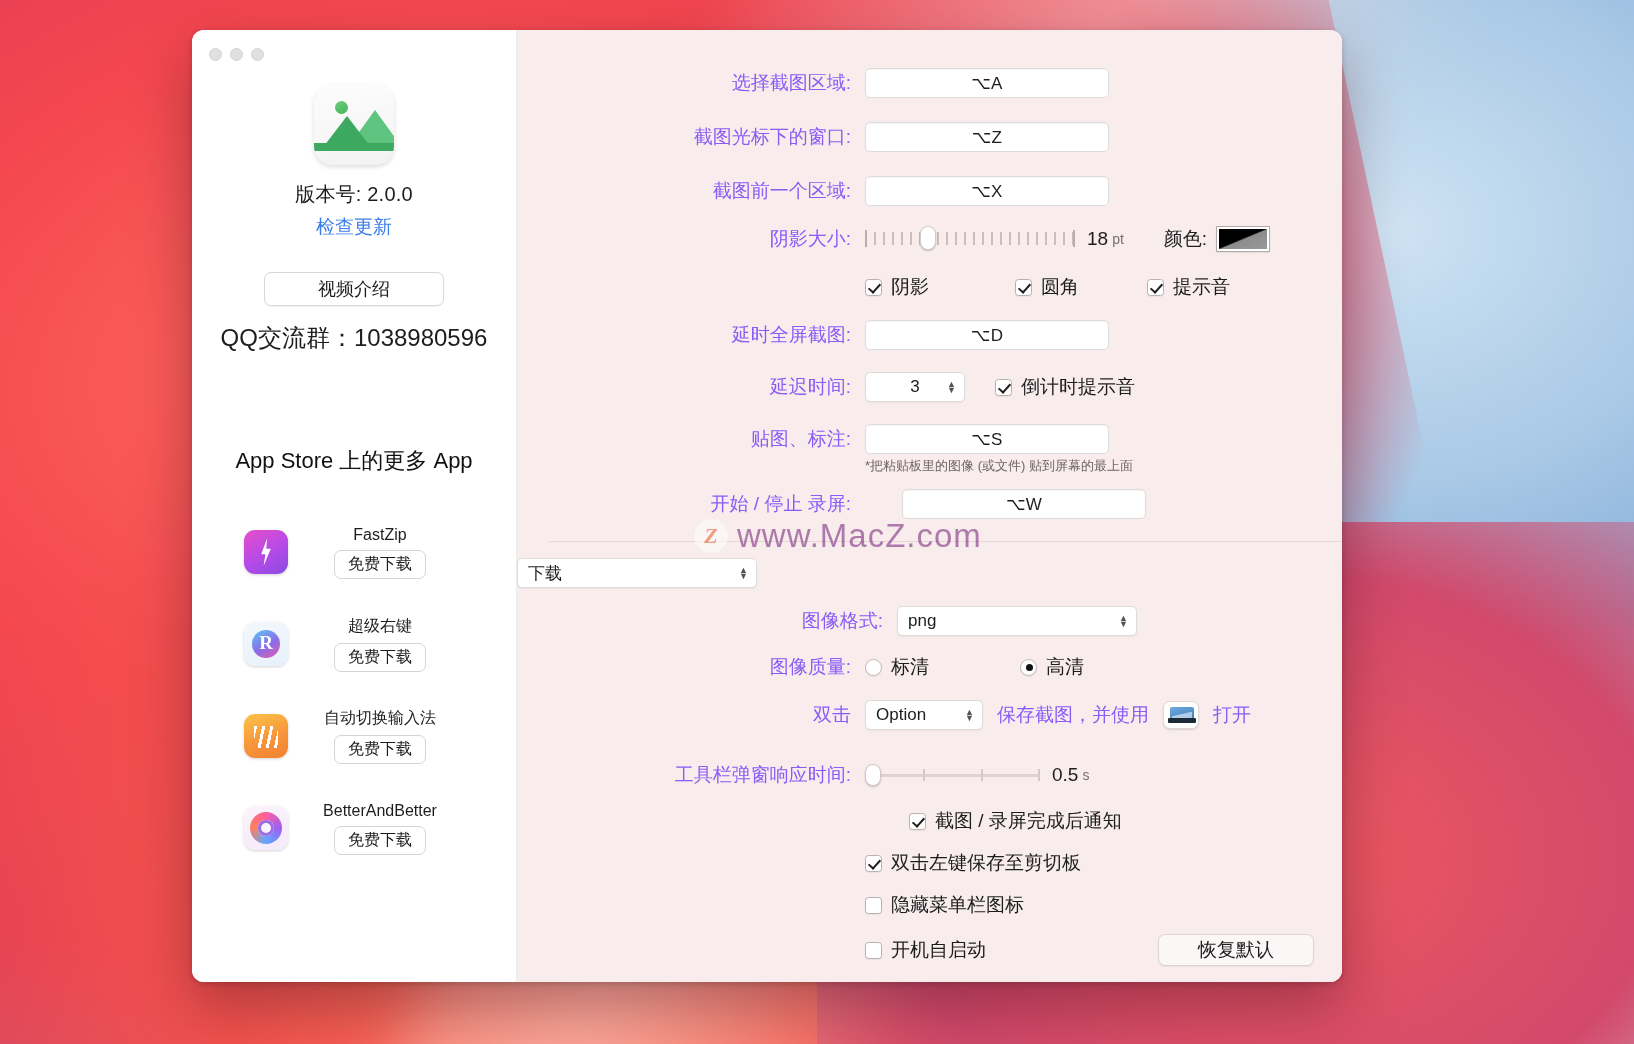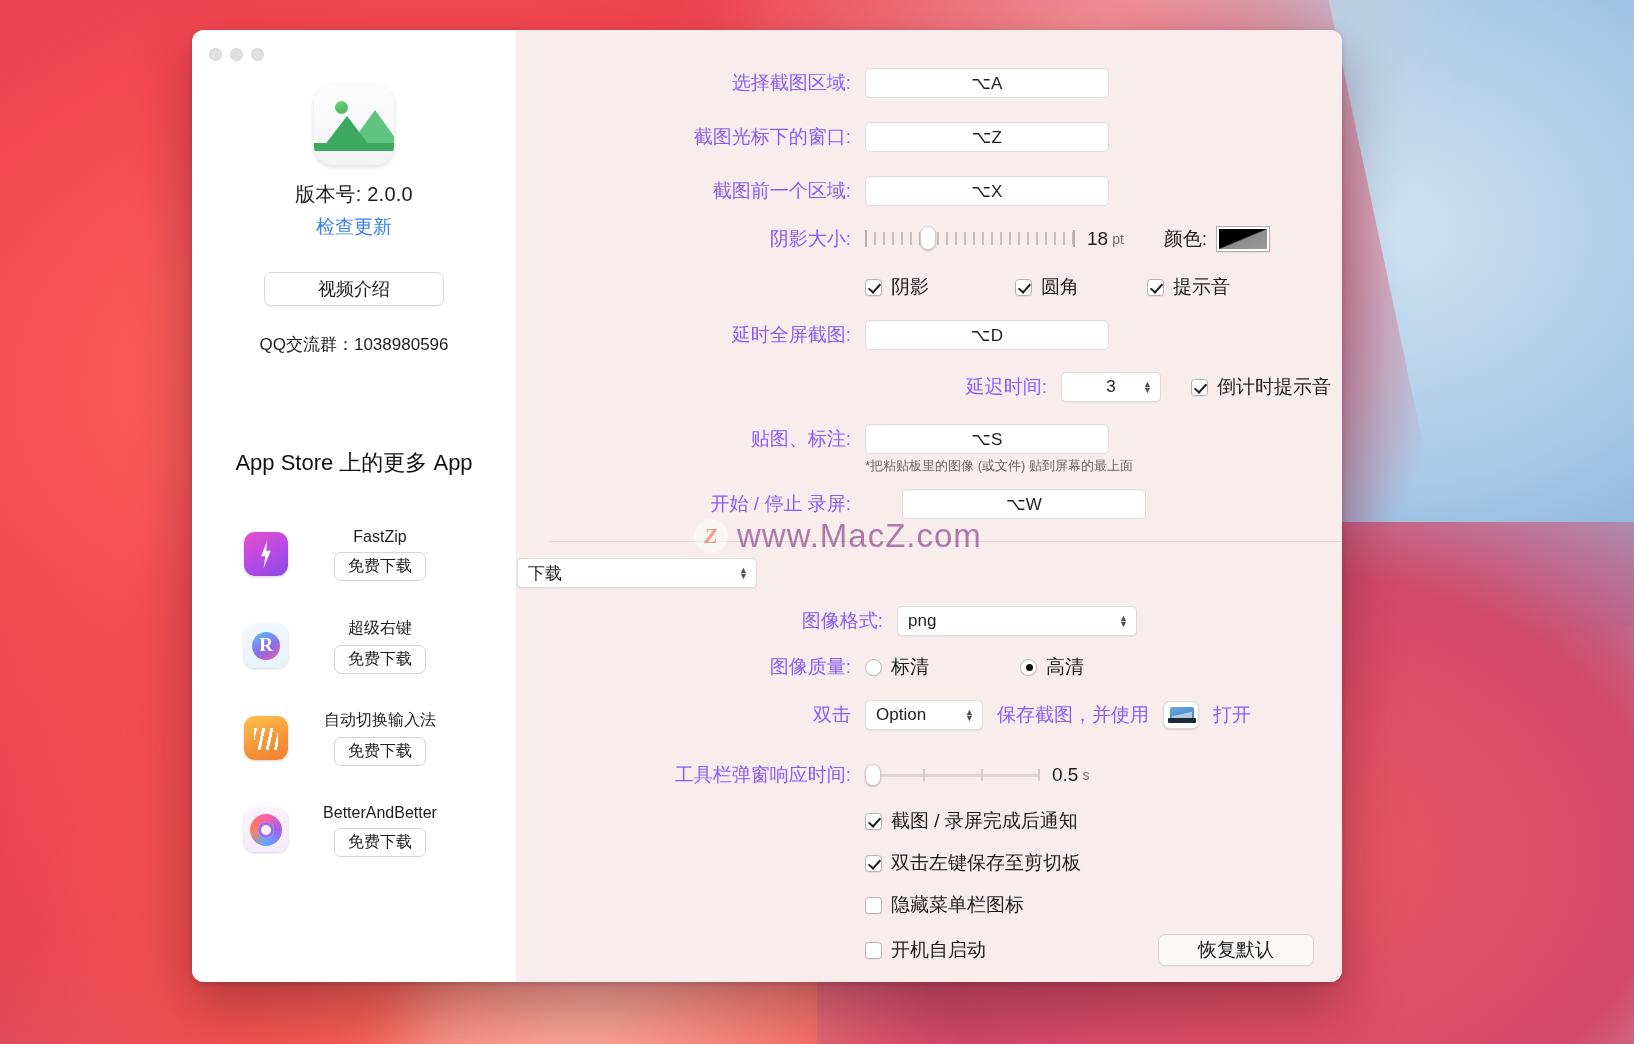--- a/index.html
+++ b/index.html
@@ -69,21 +69,21 @@
 
   .version { text-align:center; margin-top:16px; font-size:20px; color:#1d1d1f; letter-spacing:.2px; }
   .check-update { text-align:center; margin-top:6px; font-size:19px; color:#3d7fe8; cursor:pointer; }
 
   .video-btn {
     display:block; margin:32px auto 0; width:180px; height:34px; line-height:32px;
     text-align:center; font-size:18px; color:#1d1d1f;
     background:#fff; border:1px solid #d8d8d8; border-radius:7px;
     box-shadow:0 1px 1px rgba(0,0,0,.05); cursor:pointer;
   }
-  .qq { text-align:center; margin-top:27px; font-size:17px; color:#1d1d1f; }
+  .qq { text-align:center; margin-top:16px; font-size:24px; color:#1d1d1f; }
 
   .store-title { text-align:center; margin-top:92px; font-size:22px; color:#111; }
 
   .app-list { margin-top:30px; }
   .app-row { display:flex; align-items:center; padding:0 0 0 52px; height:92px; }
   .ar-icon { width:44px; height:44px; border-radius:11px; flex:0 0 44px; position:relative; overflow:hidden;
     box-shadow:0 1px 3px rgba(0,0,0,.18); }
   .ar-right { flex:1; text-align:center; padding-right:44px; }
   .ar-name { font-size:16px; color:#1d1d1f; }
   .ar-btn { display:inline-block; margin-top:6px; padding:3px 13px; font-size:16px; color:#1d1d1f;
@@ -325,21 +325,21 @@
         <div class="box"></div>
         <div class="txt">提示音</div>
       </div>
     </div>
 
     <div class="row" style="margin-top:20px;">
       <div class="lbl lbl-w">延时全屏截图:</div>
       <div class="hotkey">⌥D</div>
     </div>
 
-    <div class="row" style="margin-top:22px;justify-content:center;">
+    <div class="row" style="margin-top:22px;">
       <div class="lbl lbl-w">延迟时间:</div>
       <div class="sel sel-delay center">
         <span>3</span>
         <span class="arrows">
             <span>▲</span>
             <span>▼</span>
           </span>
       </div>
       <div class="cb on" style="margin-left:30px;">
         <div class="box"></div>
@@ -423,21 +423,21 @@
         <div class="ttrack"></div>
         <div class="ttick" style="left:33%;"></div>
         <div class="ttick" style="left:66%;"></div>
         <div class="ttick" style="right:0;"></div>
         <div class="tknob" id="toolbar-knob" style="left: calc(0%);"></div>
       </div>
       <div class="sval">0.5</div>
       <div class="sunit">s</div>
     </div>
 
-    <div class="cbrow" style="margin-top:20px;padding-left:348px;">
+    <div class="cbrow" style="margin-top:20px;padding-left:348px;margin-left:44px;">
       <div class="cb on">
         <div class="box"></div>
         <div class="txt">截图 / 录屏完成后通知</div>
       </div>
     </div>
 
     <div class="cbrow" style="margin-top:16px;padding-left:348px;">
       <div class="cb on">
         <div class="box"></div>
         <div class="txt">双击左键保存至剪切板</div>

